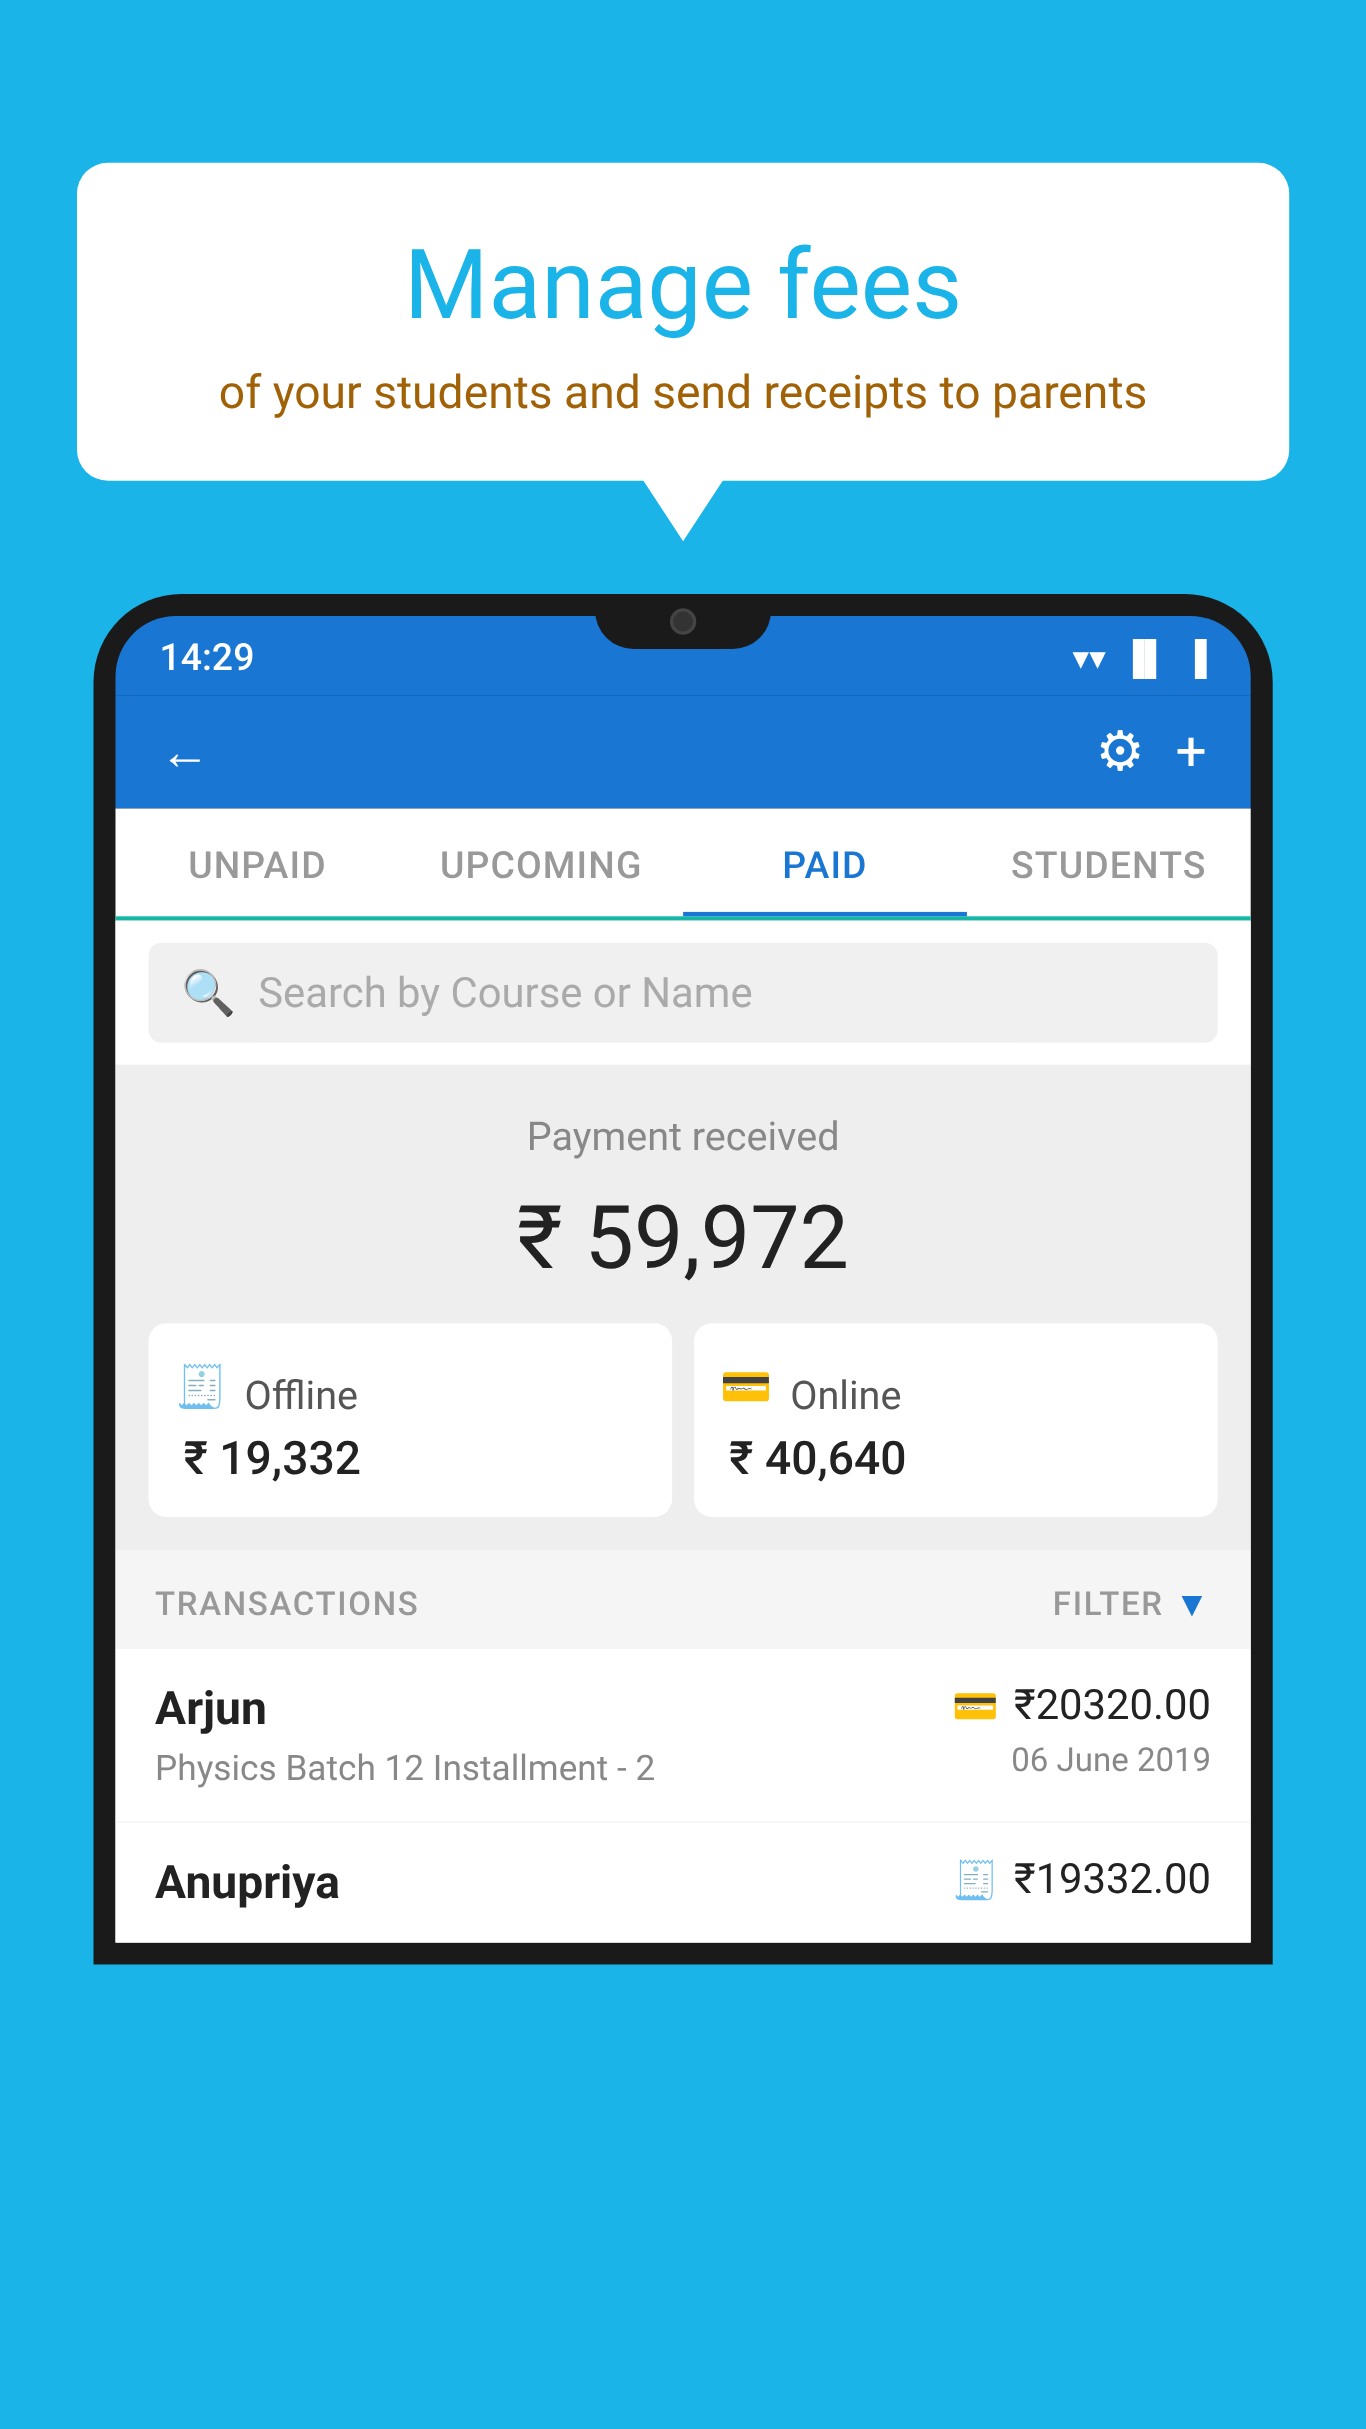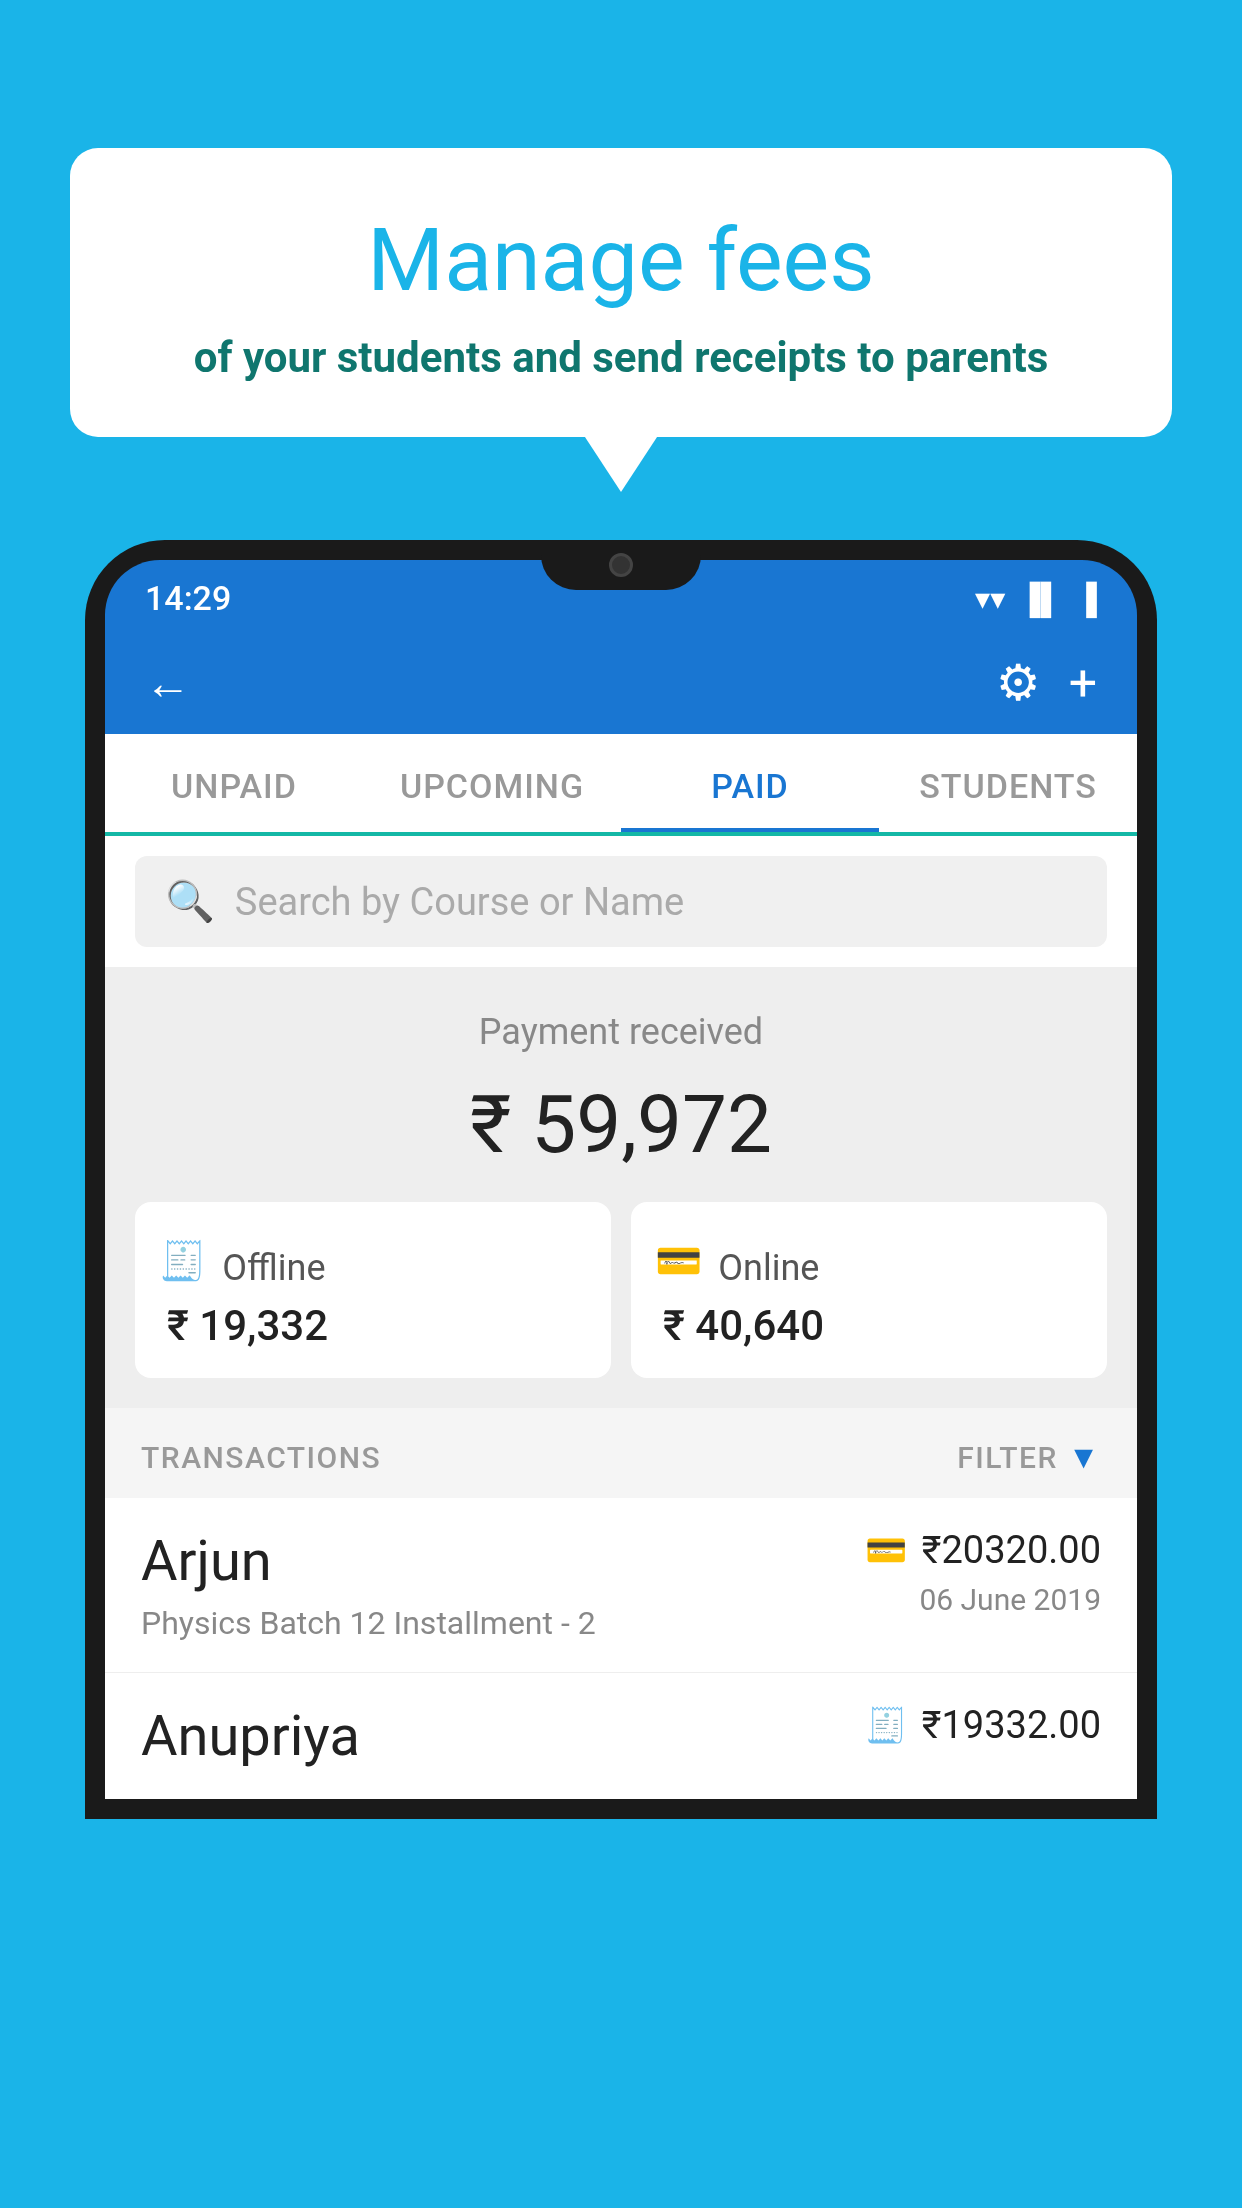--- a/index.html
+++ b/index.html
@@ -37,22 +37,22 @@
       border-top: 58px solid white;
     }
     .speech-bubble-title {
       font-size: 88px;
       color: #1ab4e8;
       font-weight: 400;
       margin-bottom: 22px;
     }
     .speech-bubble-subtitle {
       font-size: 42px;
-      color: #0f766e;
-      font-weight: 700;
+      color: #a16207;
+      font-weight: 400;
     }
 
     
     .phone-container {
       position: absolute;
       top: 540px;
       left: 85px;
       right: 85px;
       bottom: 0px;
     }
@@ -314,22 +314,22 @@
       display: flex;
       justify-content: space-between;
       align-items: flex-start;
     }
 
     .transaction-left {
       flex: 1;
     }
 
     .transaction-name {
-      font-size: 56px;
-      font-weight: 400;
+      font-size: 42px;
+      font-weight: 700;
       color: #222;
       margin-bottom: 10px;
     }
 
     .transaction-detail {
       font-size: 32px;
       color: #888;
     }
 
     .transaction-right {

